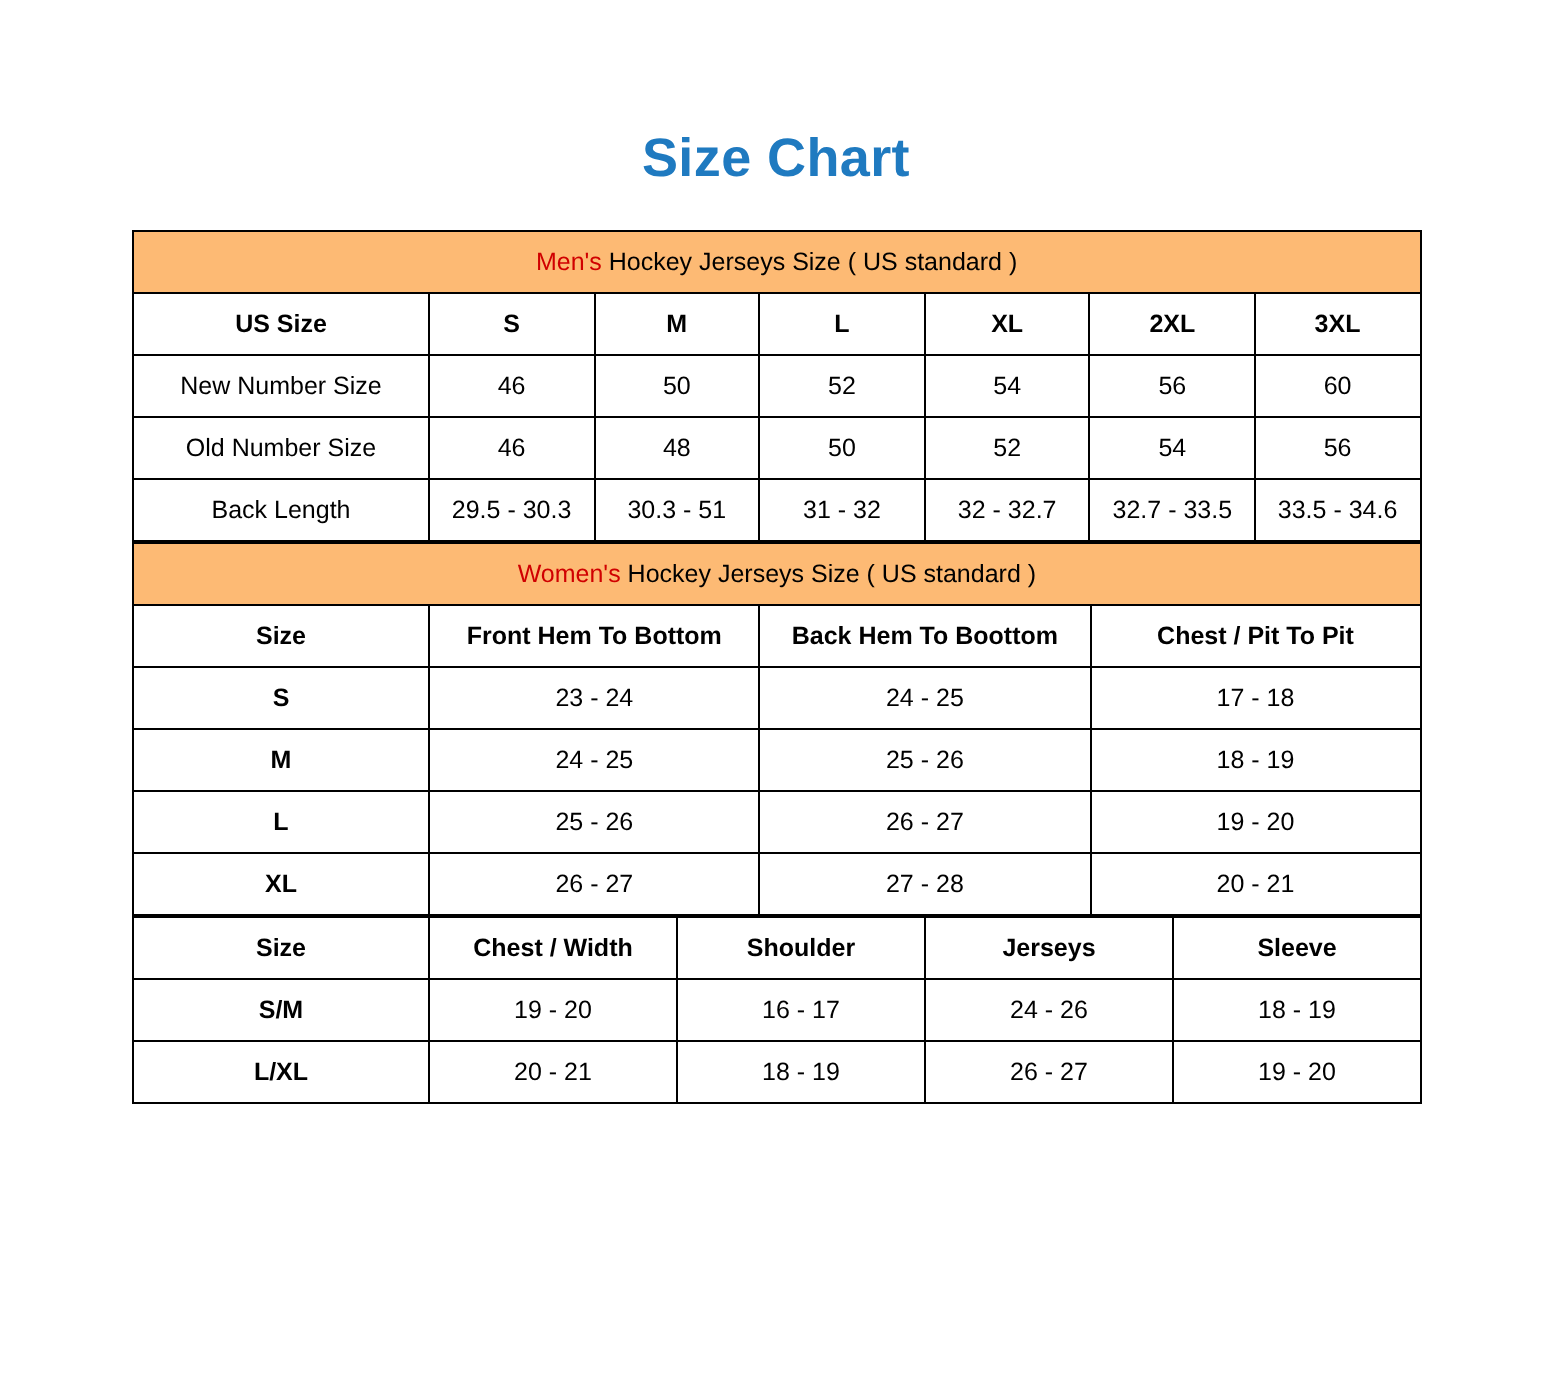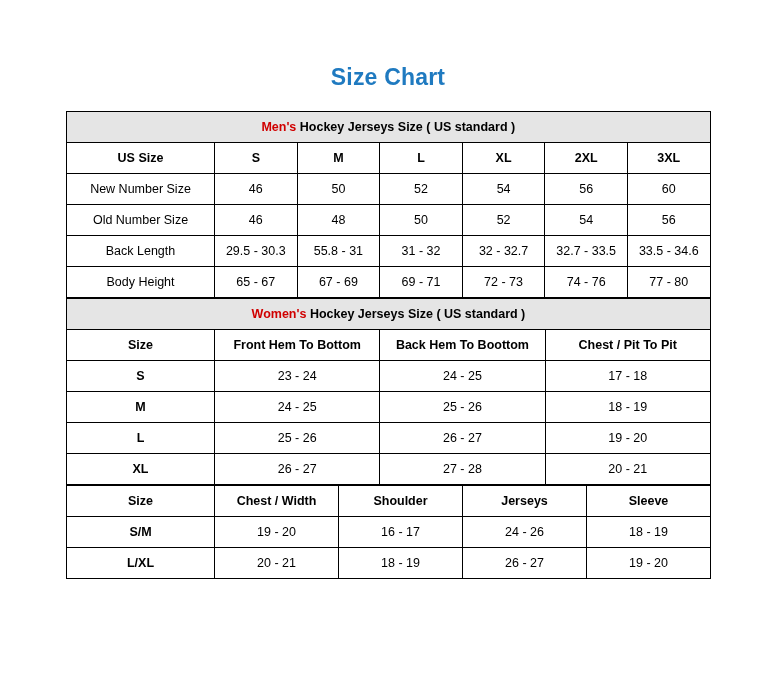--- a/index.html
+++ b/index.html
@@ -16,21 +16,21 @@
   }
   .page {
     width: 776px;
     height: 692px;
     position: relative;
     box-sizing: border-box;
   }
   .page-title {
     text-align: center;
     color: #1f7ac0;
-    font-size: 23px;
+    font-size: 27px;
     font-weight: bold;
     padding-top: 64px;
     letter-spacing: 0.2px;
   }
   .tables-wrap {
     margin: 20px auto 0 auto;
     width: 644px;
   }
   table.size-table {
     border-collapse: collapse;
@@ -39,22 +39,22 @@
   }
   table.size-table td {
     border: 1px solid #000000;
     text-align: center;
     vertical-align: middle;
     font-size: 12.5px;
     height: 26px;
     padding: 2px 2px;
   }
   td.banner {
-    background: #e5e5e5;
-    font-weight: bold;
+    background: #fdba74;
+    font-weight: normal;
     font-size: 14px;
     height: 30px;
   }
   td.banner .accent-men {
     color: #d00000;
   }
   td.banner .accent-women {
     color: #d00000;
   }
   td.banner .accent-youth {
@@ -127,34 +127,25 @@
           <td>46</td>
           <td>48</td>
           <td>50</td>
           <td>52</td>
           <td>54</td>
           <td>56</td>
         </tr>
         <tr>
           <td class="rowlabel">Back Length</td>
           <td>29.5 - 30.3</td>
-          <td>55.8 - 31</td>
+          <td>30.3 - 51</td>
           <td>31 - 32</td>
           <td>32 - 32.7</td>
           <td>32.7 - 33.5</td>
           <td>33.5 - 34.6</td>
-        </tr>
-        <tr>
-          <td class="rowlabel">Body Height</td>
-          <td>65 - 67</td>
-          <td>67 - 69</td>
-          <td>69 - 71</td>
-          <td>72 - 73</td>
-          <td>74 - 76</td>
-          <td>77 - 80</td>
         </tr>
       </tbody>
     </table>
 
     <table class="size-table women">
       <colgroup>
         <col class="c0">
           <col class="cx">
           <col class="cx">
           <col class="cx">

